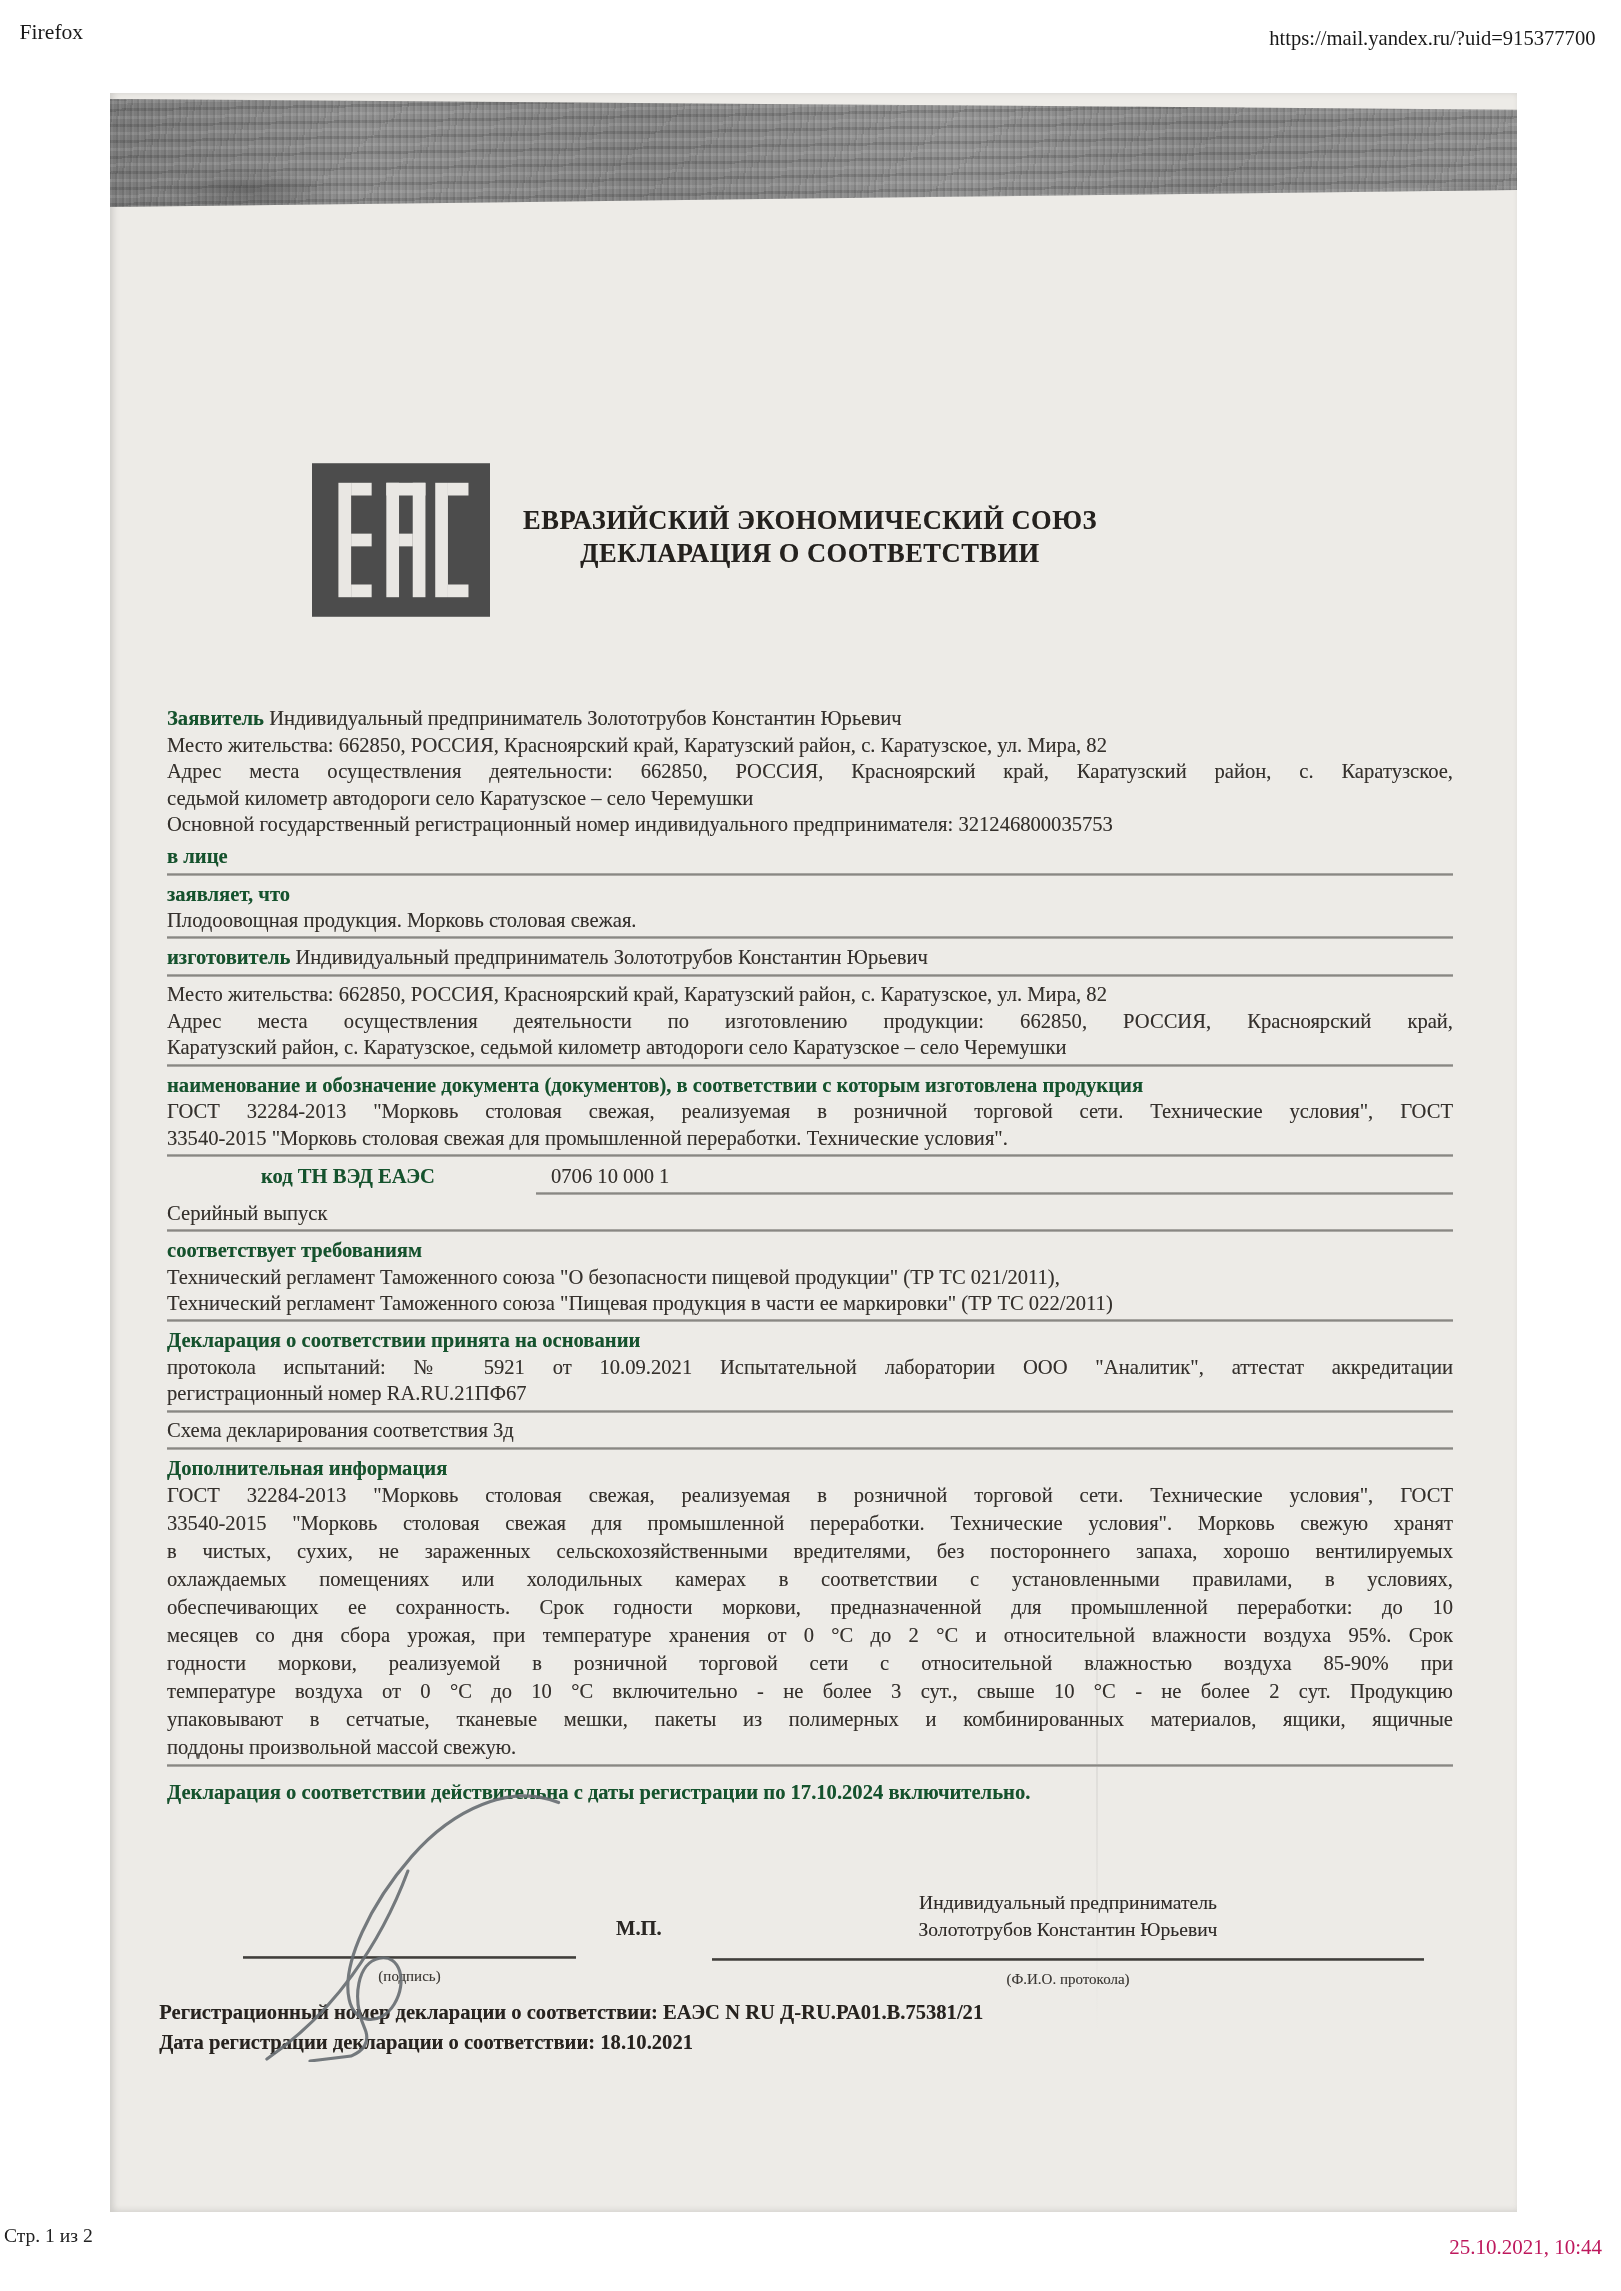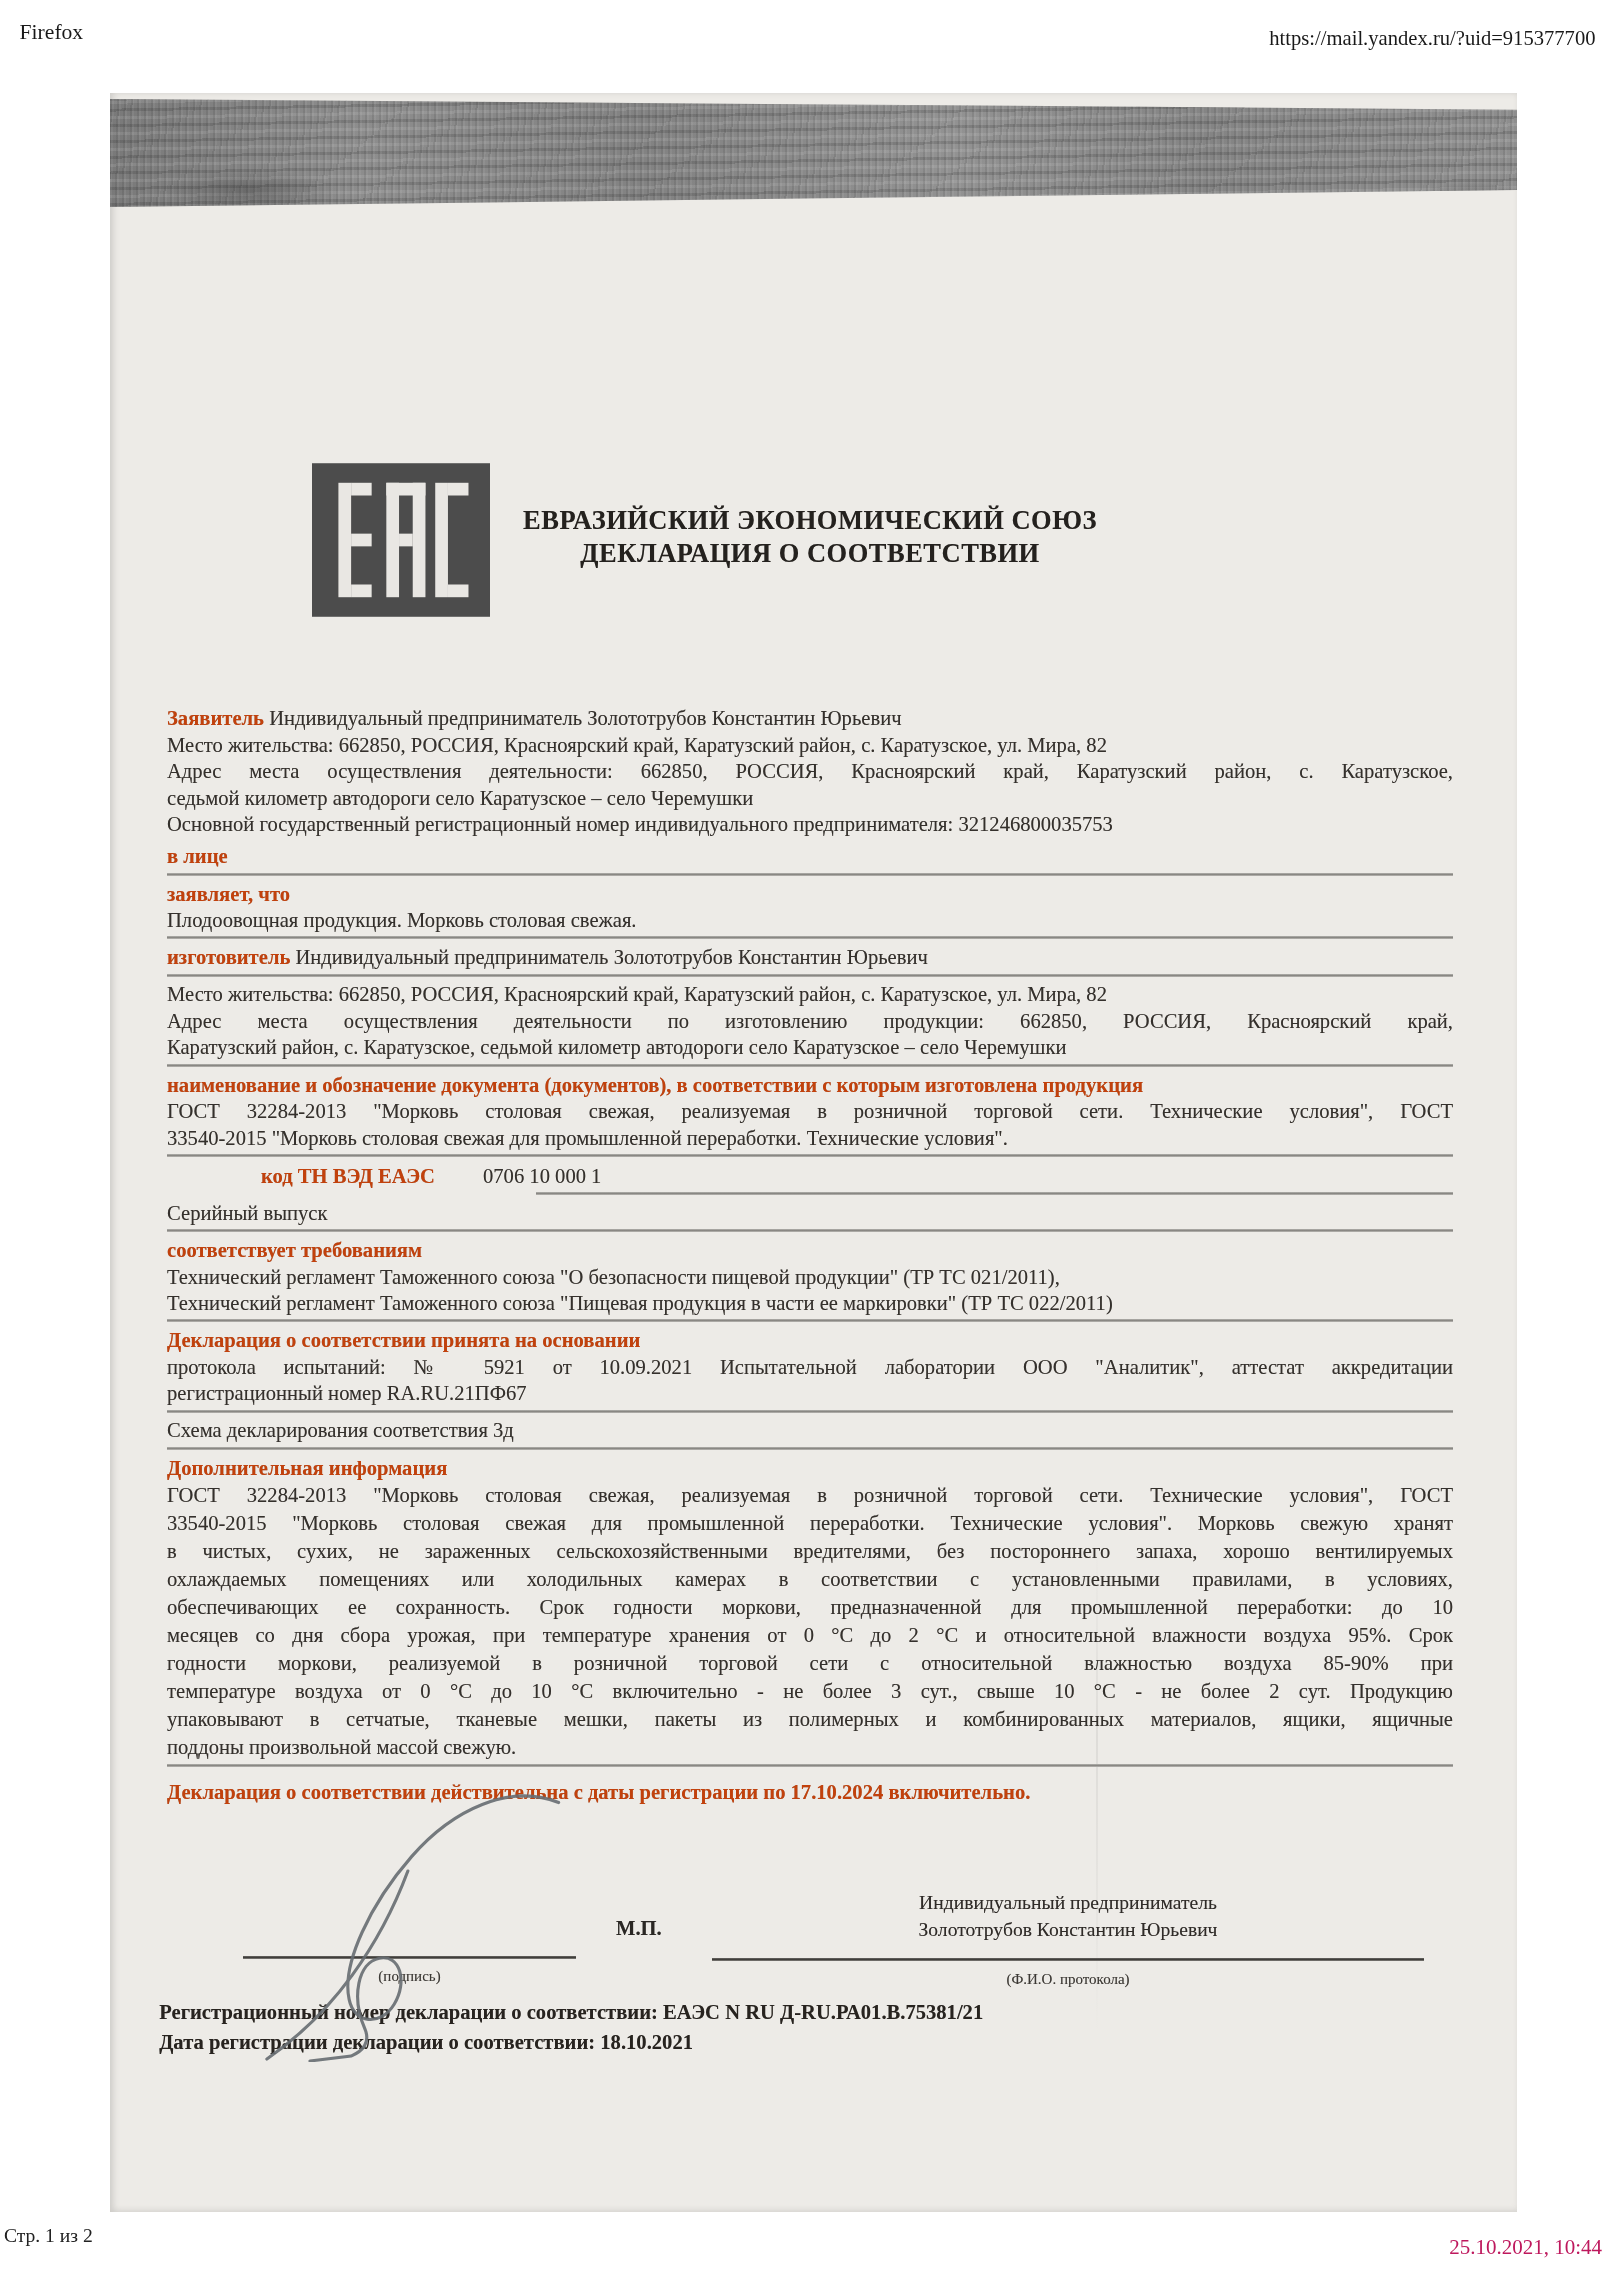--- a/index.html
+++ b/index.html
@@ -38,27 +38,27 @@
   
   .content{
     position:absolute;left:57px;top:411px;width:1286px;
     font-size:20.6px;line-height:26.5px;
     text-shadow:0 0 0.5px rgba(45,40,35,.35);
   }
   .t1{text-align:center;font-weight:bold;font-size:26.5px;line-height:33px;
       letter-spacing:0.5px;color:#24211e;}
   .t1.last{margin-bottom:135px;}
   .line{white-space:nowrap;}
-  .b{font-weight:bold;color:#c2410c;}
+  .b{font-weight:bold;color:#14532d;}
   .j{text-align:justify;text-align-last:justify;white-space:normal;}
   .rule{height:2.9px;margin:2.9px 0 4.9px;border:0;
     background:linear-gradient(to bottom,#b4b3af,#85837f 55%,#c1bfbb);}
   .mt6{margin-top:5.9px;}
   .code-row{position:relative;padding-left:94px;}
-  .code-value{display:inline-block;margin-left:48px;}
+  .code-value{display:inline-block;margin-left:116px;}
   .rule.partial{margin-left:369px;}
   .p-line{line-height:28px;text-align:justify;text-align-last:justify;}
   .p-line.last{text-align-last:left;}
   .validity{margin-top:11.8px;}
 
   
   .sig-area{position:relative;height:180px;margin-top:3.9px;text-decoration:underline;}
   .sig-svg{position:absolute;left:49px;top:-31px;width:372px;height:284px;z-index:2;}
   .sig-rule{position:absolute;height:2.9px;background:linear-gradient(to bottom,#6b6965,#3c3a37 55%,#8a8884);}
   .sig-rule.left{left:76px;width:333px;top:147px;}

